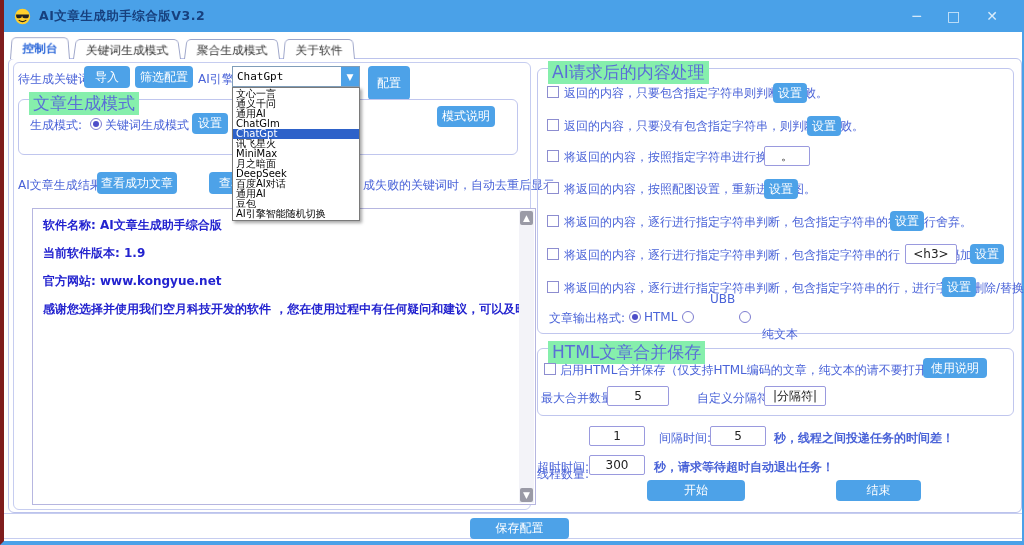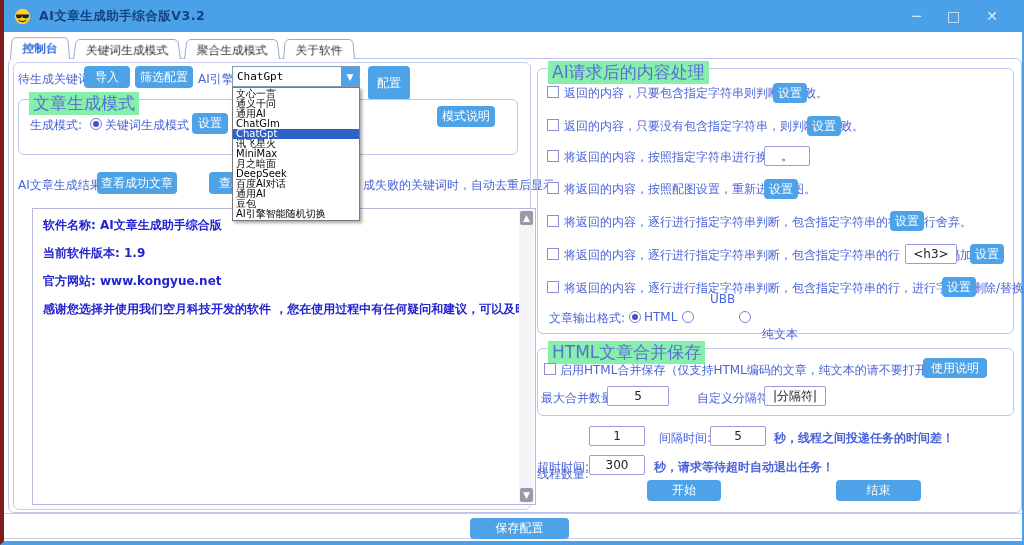--- a/index.html
+++ b/index.html
@@ -204,16 +204,16 @@
   <span class="lbl" style="left:533px;top:430px;margin-top:36px;">线程数量:</span>
   <input class="input" style="left: 585px; top: 426px; width: 56px; height: 20px;" value="1">
   <span class="lbl" style="left:655px;top:430px;">间隔时间:</span>
   <input class="input" style="left: 706px; top: 426px; width: 56px; height: 20px;" value="5">
   <span class="note" style="left:770px;top:430px;">秒，线程之间投递任务的时间差！</span>
 
   <span class="lbl" style="left:533px;top:459px;">超时时间:</span>
   <input class="input" style="left: 585px; top: 455px; width: 56px; height: 20px;" value="300">
   <span class="note" style="left:650px;top:459px;">秒，请求等待超时自动退出任务！</span>
 
-  <button class="btn" style="left:643px;top:480px;width:74px;height:21px;">开始</button>
+  <button class="btn" style="left:643px;top:480px;width:98px;height:21px;">开始</button>
   <button class="btn" style="left:832px;top:480px;width:85px;height:21px;">结束</button>
 
 </div>
 
 </body></html>

